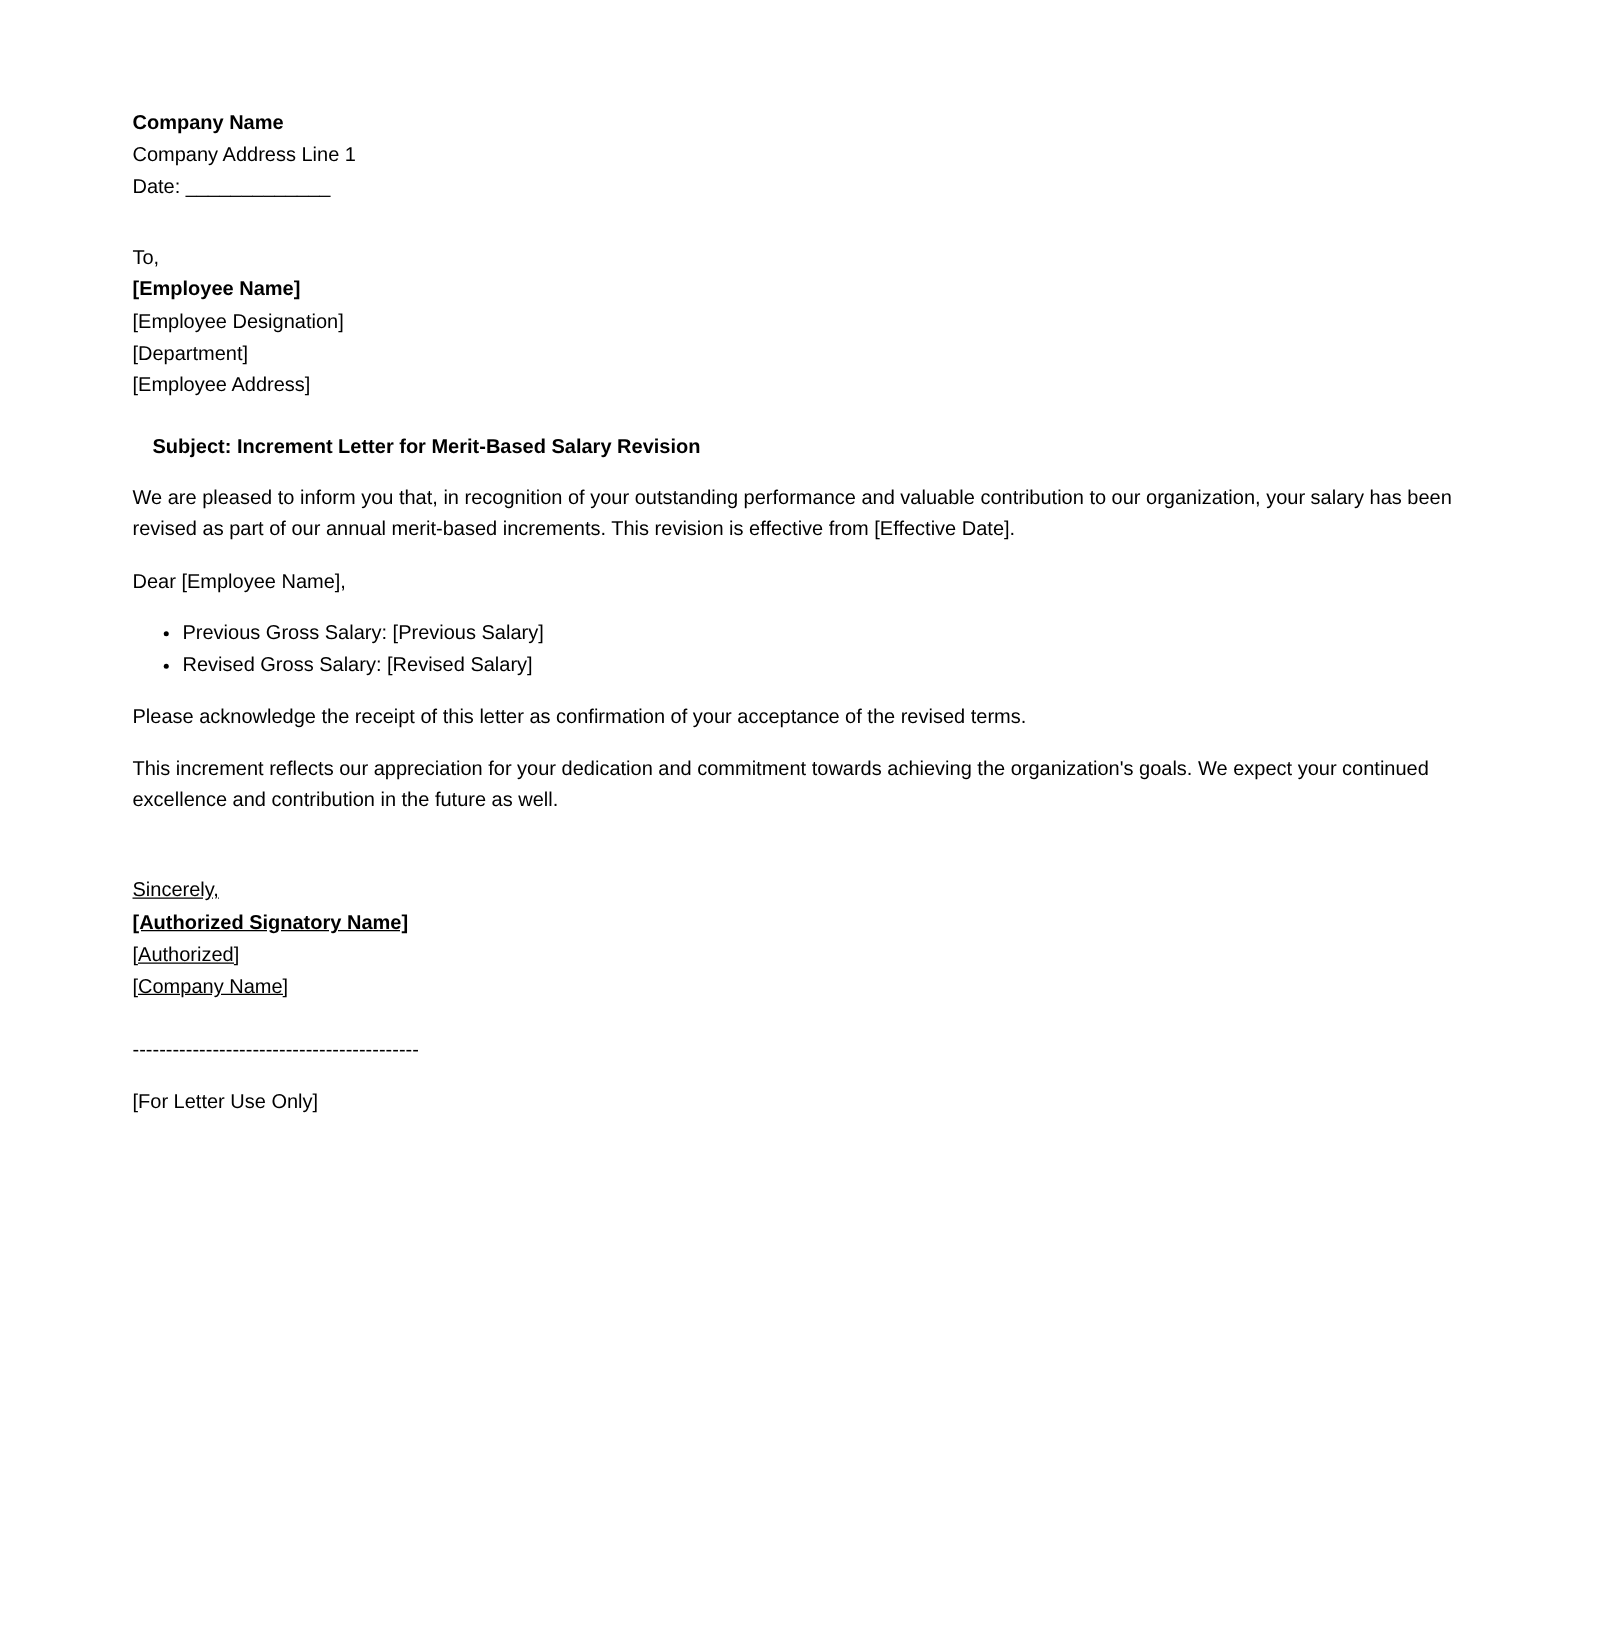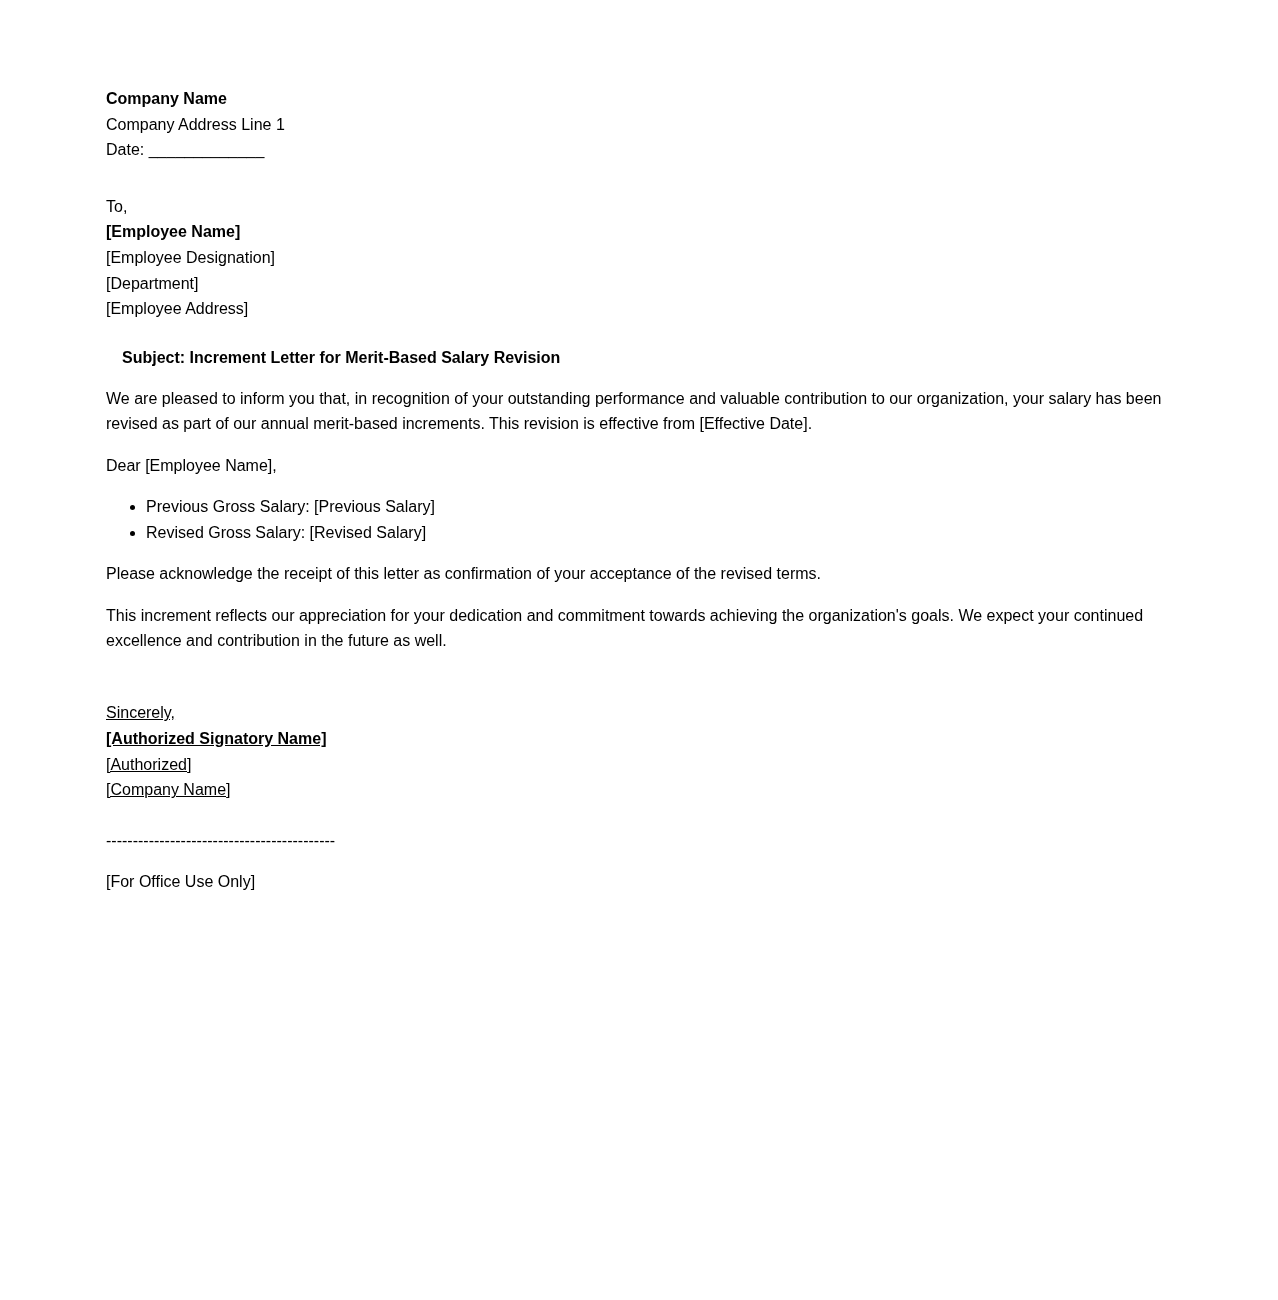--- a/index.html
+++ b/index.html
@@ -55,15 +55,15 @@
   <p class="para">This increment reflects our appreciation for your dedication and commitment towards achieving the organization's goals. We expect your continued excellence and contribution in the future as well.</p>
 
   <div class="closing">
     <p class="line">Sincerely,</p>
     <p class="line bold">[Authorized Signatory Name]</p>
     <p class="line">[Authorized]</p>
     <p class="line">[Company Name]</p>
   </div>
 
   <p class="divider">-------------------------------------------</p>
-  <p class="line">[For Office Use Only]</p>
+  <p class="line">[For Letter Use Only]</p>
 
 </div>
 
 </body></html>

